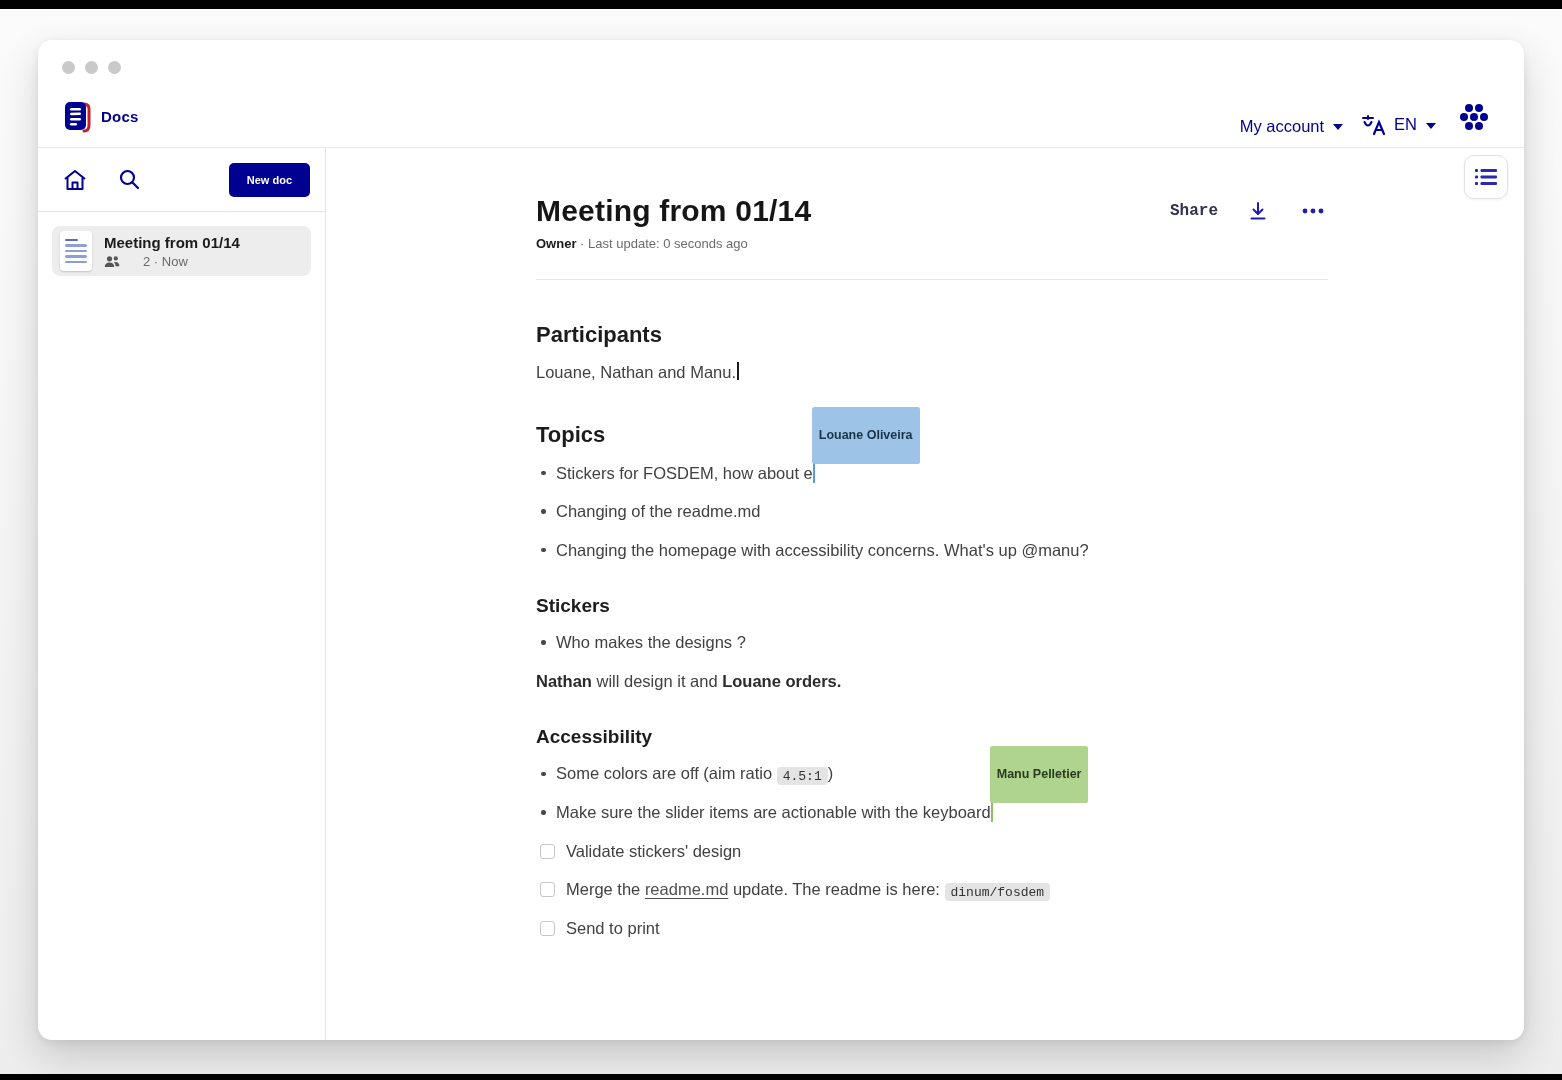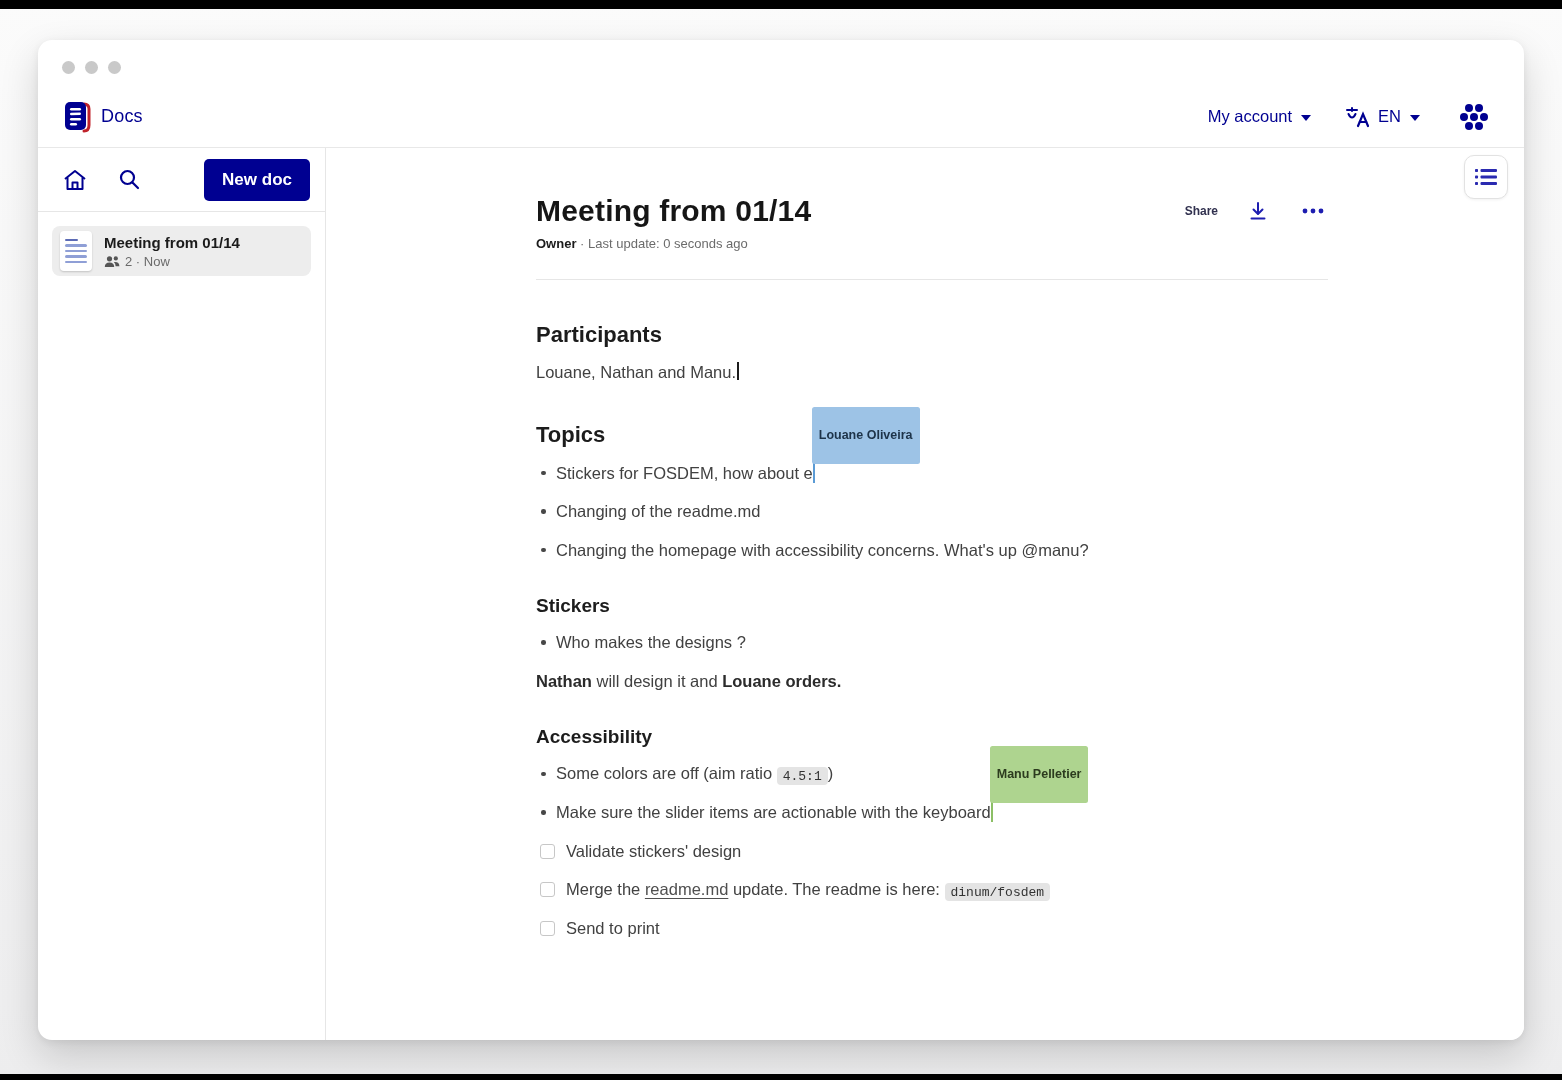--- a/index.html
+++ b/index.html
@@ -16,50 +16,50 @@
   .edge-bar.bottom{bottom:0;height:6px}
 
   .window{position:absolute;left:38px;top:40px;width:1486px;height:1000px;background:#fff;
           border-radius:14px;box-shadow:0 16px 38px rgba(0,0,0,.16),0 2px 8px rgba(0,0,0,.07);overflow:hidden}
 
   
   .titledots{display:flex;gap:10px;padding:21px 0 0 24px;height:46px}
   .dot{width:13px;height:13px;border-radius:50%;background:#c9c9c9}
   .appbar{display:flex;align-items:center;height:62px;padding:0 30px 0 24px;border-bottom:1px solid #e8e8e8}
   .brand{display:flex;align-items:center;gap:9px;cursor:pointer}
-  .brand-name{font-size:18px;font-weight:400;color:var(--accent);letter-spacing:.2px}
-  .appbar-right{margin-left:auto;display:flex;align-items:center;gap:34px}
+  .brand-name{font-size:15px;font-weight:700;color:var(--accent);letter-spacing:.2px}
+  .appbar-right{margin-left:auto;display:flex;align-items:flex-end;gap:18px}
   .menu-item{display:flex;align-items:center;gap:9px;color:var(--accent);font-size:16.5px;font-weight:500;cursor:pointer}
   .chev{width:0;height:0;border-left:5.5px solid transparent;border-right:5.5px solid transparent;border-top:6px solid var(--accent);margin-top:2px}
 
   
   .main{display:flex;height:892px}
   .sidebar{width:288px;border-right:1px solid #e6e6e6;flex:0 0 288px}
   .side-toolbar{display:flex;align-items:center;height:64px;padding:0 15px 0 20px;border-bottom:1px solid #e6e6e6}
   .icon-btn{background:none;border:none;cursor:pointer;display:flex;align-items:center;justify-content:center;padding:4px}
   .side-toolbar .icon-btn{margin-right:22px}
   .newdoc-btn{margin-left:auto;background:var(--accent);color:#fff;border:none;border-radius:5px;
-              font-family:inherit;font-size:17px;font-weight:700;padding:11px 18px;cursor:pointer}
+              font-family:inherit;font-size:11px;font-weight:700;padding:11px 18px;cursor:pointer}
   .doc-item{display:flex;align-items:center;gap:12px;margin:14px;padding:5px 8px;background:#ededed;border-radius:8px;cursor:pointer}
   .doc-thumb{width:32px;height:40px;background:#fff;border-radius:4px;box-shadow:0 1px 2px rgba(0,0,0,.18);
              display:flex;flex-direction:column;justify-content:center;gap:3px;padding:0 5px}
   .doc-thumb i{display:block;height:2.5px;background:#8f9fd6;border-radius:2px}
   .doc-thumb i:nth-child(1){width:60%;background:#5c6bb5}
   .doc-item-title{font-size:15px;font-weight:700;color:#1b1b1b;line-height:1.3}
-  .doc-item-meta{display:flex;align-items:center;gap:5px;font-size:13px;color:#6a6a6a;margin-top:2px}
+  .doc-item-meta{display:flex;align-items:center;gap:23px;font-size:13px;color:#6a6a6a;margin-top:2px}
 
   .content{flex:1;position:relative;background:#fff}
   .toc-btn{position:absolute;top:7px;right:16px;width:44px;height:44px;background:#fff;border:1px solid #e2e2e2;
            border-radius:10px;box-shadow:0 1px 3px rgba(0,0,0,.06);cursor:pointer;display:flex;align-items:center;justify-content:center}
 
   .doc-col{width:792px;margin-left:210px;padding-top:46px}
   .doc-head{display:flex;align-items:center;justify-content:space-between}
   .doc-title{font-size:30px;font-weight:800;color:#161616;letter-spacing:.2px}
   .doc-actions{display:flex;align-items:center;gap:26px}
-  .share-btn{background:none;border:none;font-family:Liberation Sans, sans-serif;font-size:12px;font-weight:600;color:#31314f;cursor:pointer}
+  .share-btn{background:none;border:none;font-family:Liberation Mono, monospace;font-size:16px;font-weight:600;color:#31314f;cursor:pointer}
   .owner-line{margin-top:8px;font-size:13px;color:#6b6b6b}
   .owner-line b{color:#1b1b1b;font-weight:700}
   .doc-divider{border:none;border-top:1px solid #e6e6e6;margin:28px 0 0}
 
   
   .editor{padding-bottom:20px;cursor:text}
   h2.sec{font-size:22px;font-weight:800;color:#1c1c1c;margin:36px 0 12px}
   h3.sec{font-size:19px;font-weight:800;color:#1c1c1c;margin:32px 0 8px}
   .ptext,li,.task{font-size:16.5px;color:#414141;line-height:1.55}
   ul{list-style:none;padding-left:20px;margin:4px 0}

